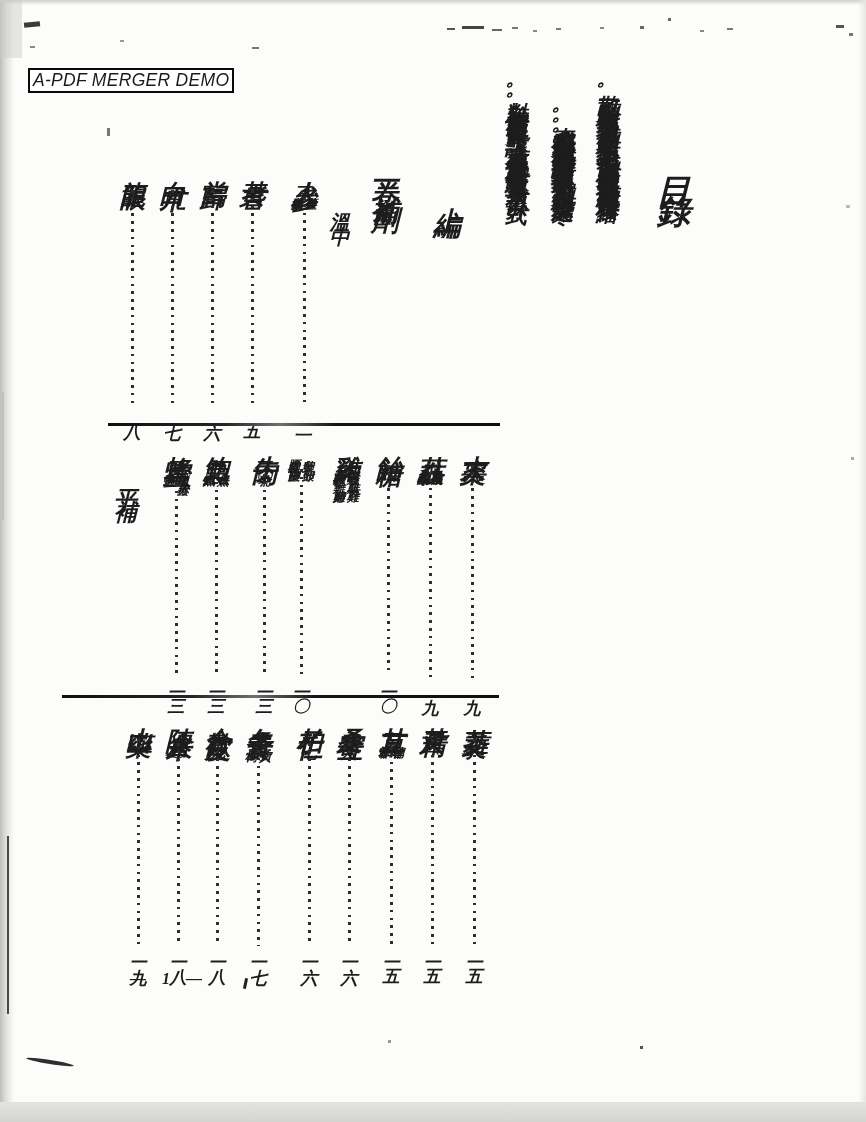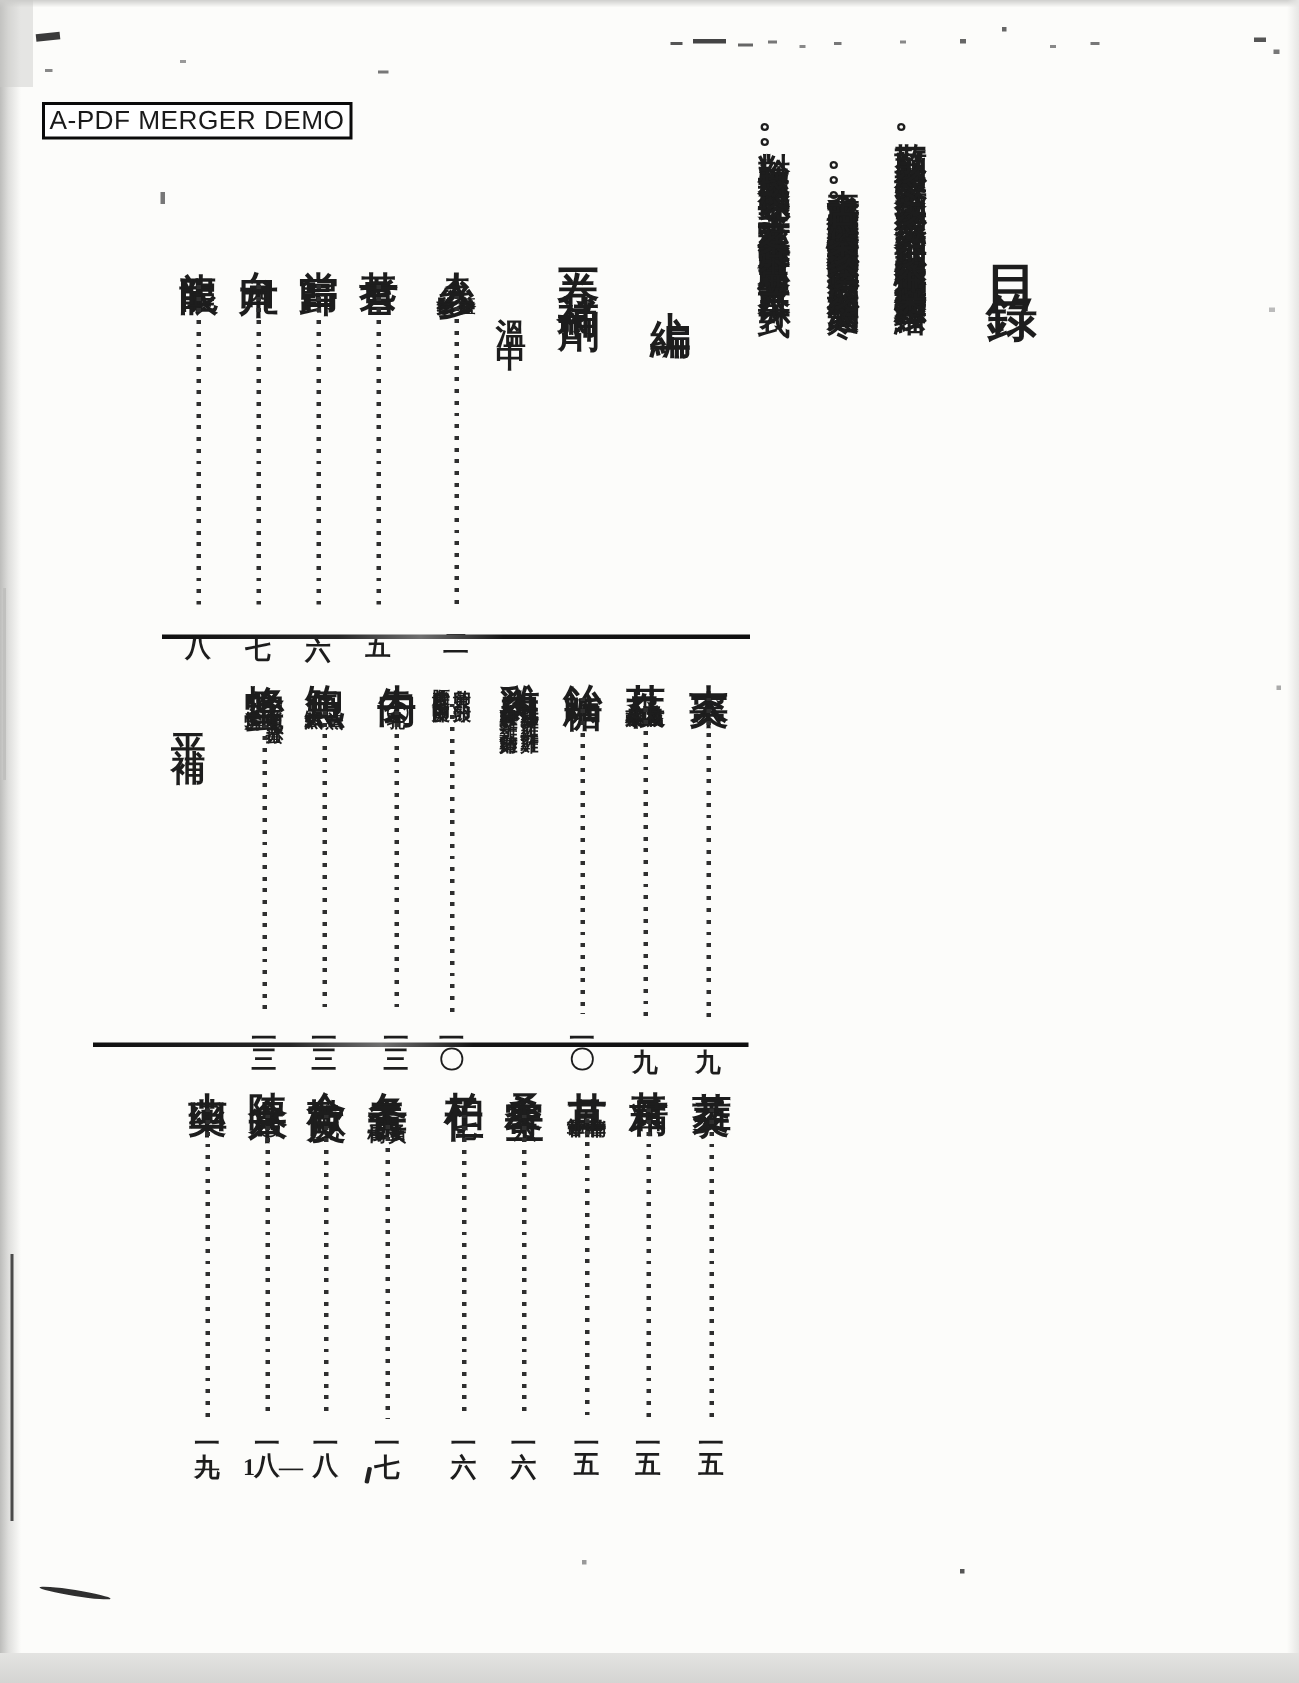--- a/index.html
+++ b/index.html
@@ -1,19 +1,19 @@
 <!DOCTYPE html>
 <html><head>
 <meta charset="utf-8">
 <style>
   html,body { margin:0; padding:0; background:#e9e9e7; }
   #page {
     position:relative; width:866px; height:1122px; margin:0 auto;
     background:#fcfcfa; overflow:hidden;
-    font-family:"Liberation Serif", serif; color:#1d1d1d;
+    font-family:"Liberation Serif", serif; color:#1d1d1d;font-style:italic;
   }
   .vert { writing-mode:vertical-rl; text-orientation:upright; line-height:1; }
 
   
   .edge { position:absolute; pointer-events:none; }
   #edge-left  { left:0; top:0; width:14px; height:1122px;
     background:linear-gradient(to right,#bdbdbb 0,#dededc 40%,rgba(252,252,250,0) 100%); }
   #edge-top   { left:0; top:0; width:866px; height:5px;
     background:linear-gradient(to bottom,#cfcfcd,rgba(252,252,250,0)); }
   #edge-right { left:858px; top:0; width:8px; height:1122px;

